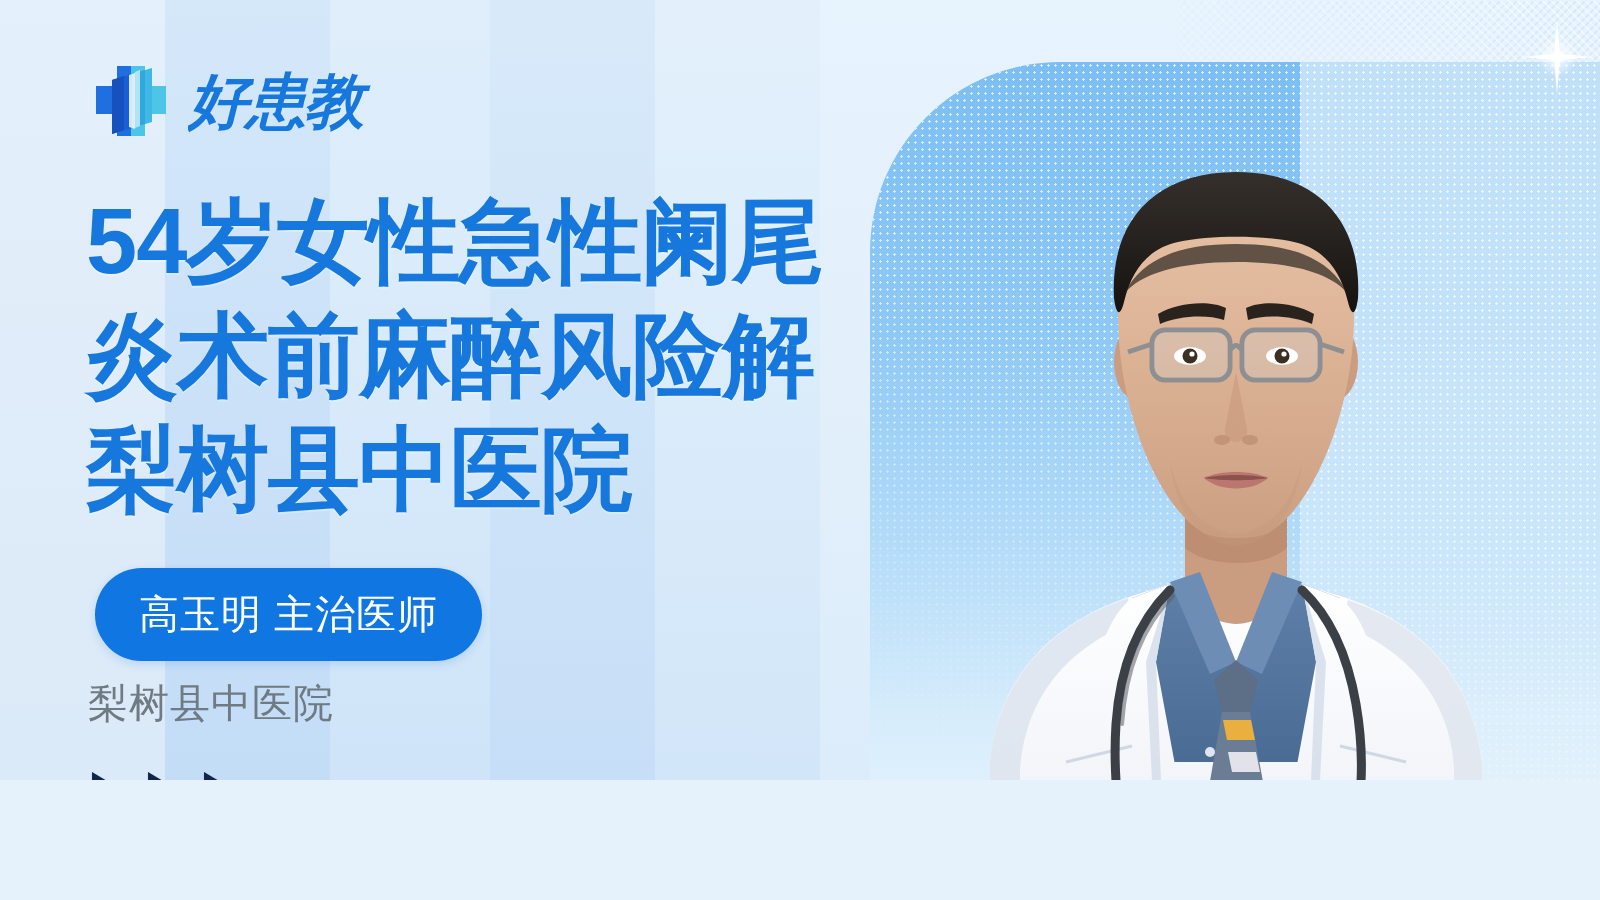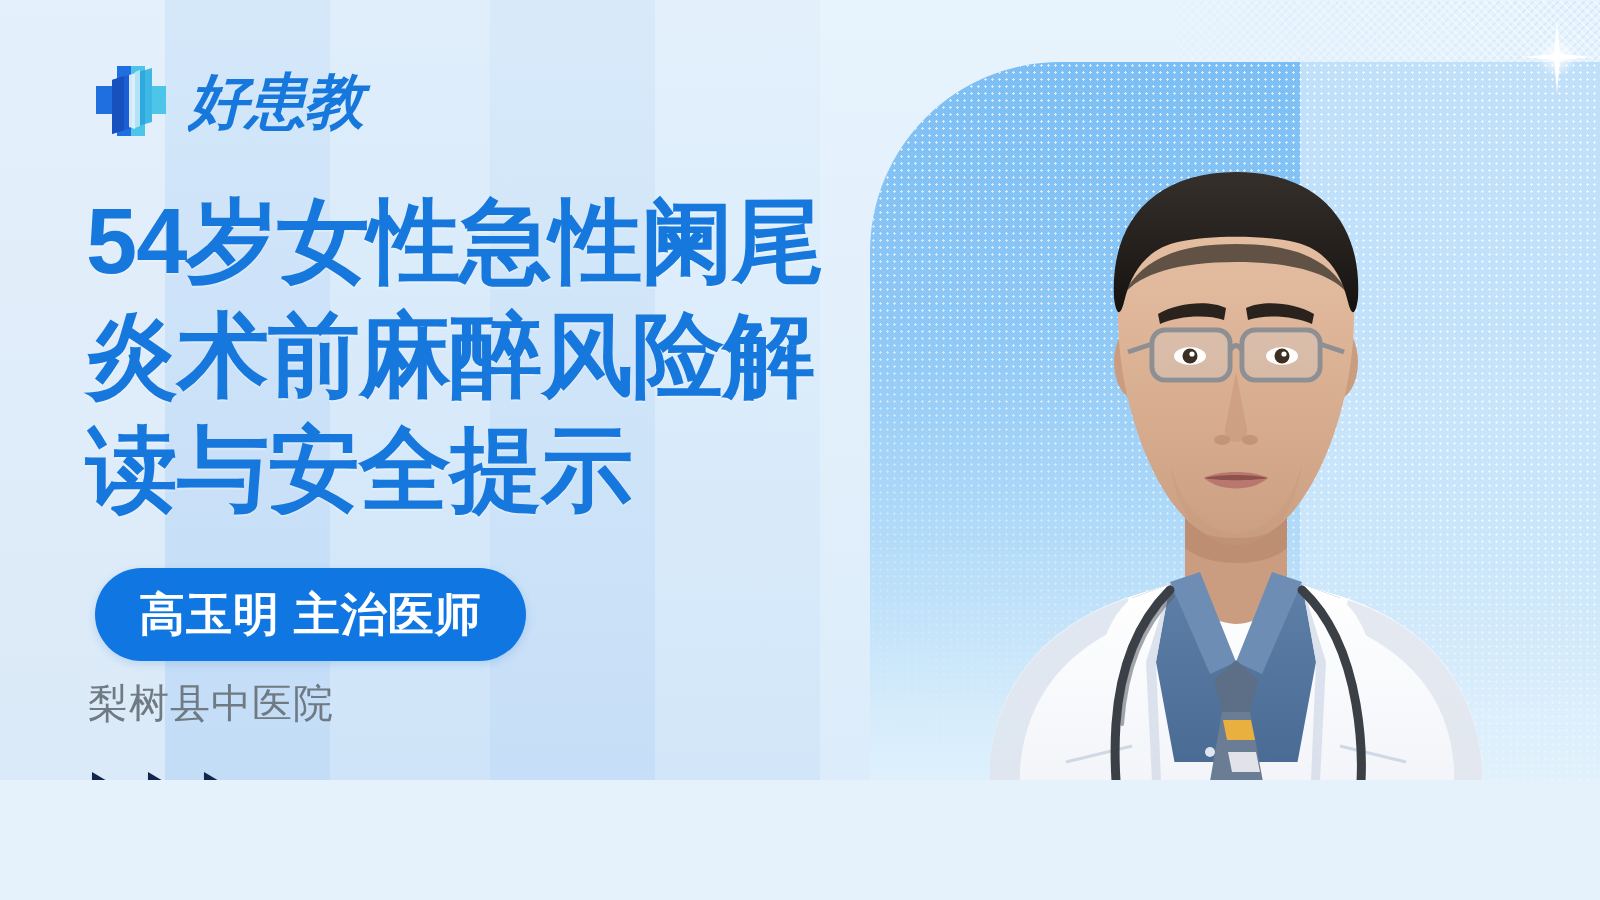--- a/index.html
+++ b/index.html
@@ -90,22 +90,22 @@
   }
 
   
   .badge {
     position:absolute; left:95px; top:568px;
     height:93px; padding:0 44px;
     display:flex; align-items:center;
     background:#0F76E2;
     border-radius:47px;
     color:#ffffff;
-    font-size:46px;
-    font-weight:700;
+    font-size:40px;
+    font-weight:400;
     letter-spacing:1px;
     box-shadow:0 3px 10px rgba(20,110,210,.18);
   }
 
   
   .hospital {
     position:absolute; left:88px; top:676px;
     color:#6f7a83;
     font-size:40px;
     font-weight:400;
@@ -288,21 +288,21 @@
       <path d="M 41 17 L 47 15 L 47 71 L 41 69 Z" fill="#eaf7ff" opacity=".9"></path>
       <path d="M 47 14 L 52 12 L 52 68 L 47 70 Z" fill="#d4effa" opacity=".8"></path>
     </svg>
     <svg class="logo-word" viewBox="0 0 200 66" aria-hidden="true">
       <text x="0" y="54" font-family="'Liberation Sans','DejaVu Sans',sans-serif" font-size="60" font-weight="700" font-style="italic" fill="#1677DD" letter-spacing="-2">好患教</text>
     </svg>
   </div>
 
   <div class="title" style="color: rgb(22, 119, 221);">54岁女性急性阑尾
 炎术前麻醉风险解
-读与安全提示</div>
+梨树县中医院</div>
 
   <div class="badge" style="background: rgb(15, 118, 226); color: rgb(255, 255, 255);">
     <span>高玉明 主治医师</span>
   </div>
 
   <div class="hospital" style="color: rgb(111, 122, 131);">梨树县中医院</div>
 
   <div class="arrows">
     <div class="arrow" style="border-left-color: rgb(18, 37, 76);"></div>
     <div class="arrow" style="border-left-color: rgb(18, 37, 76);"></div>

